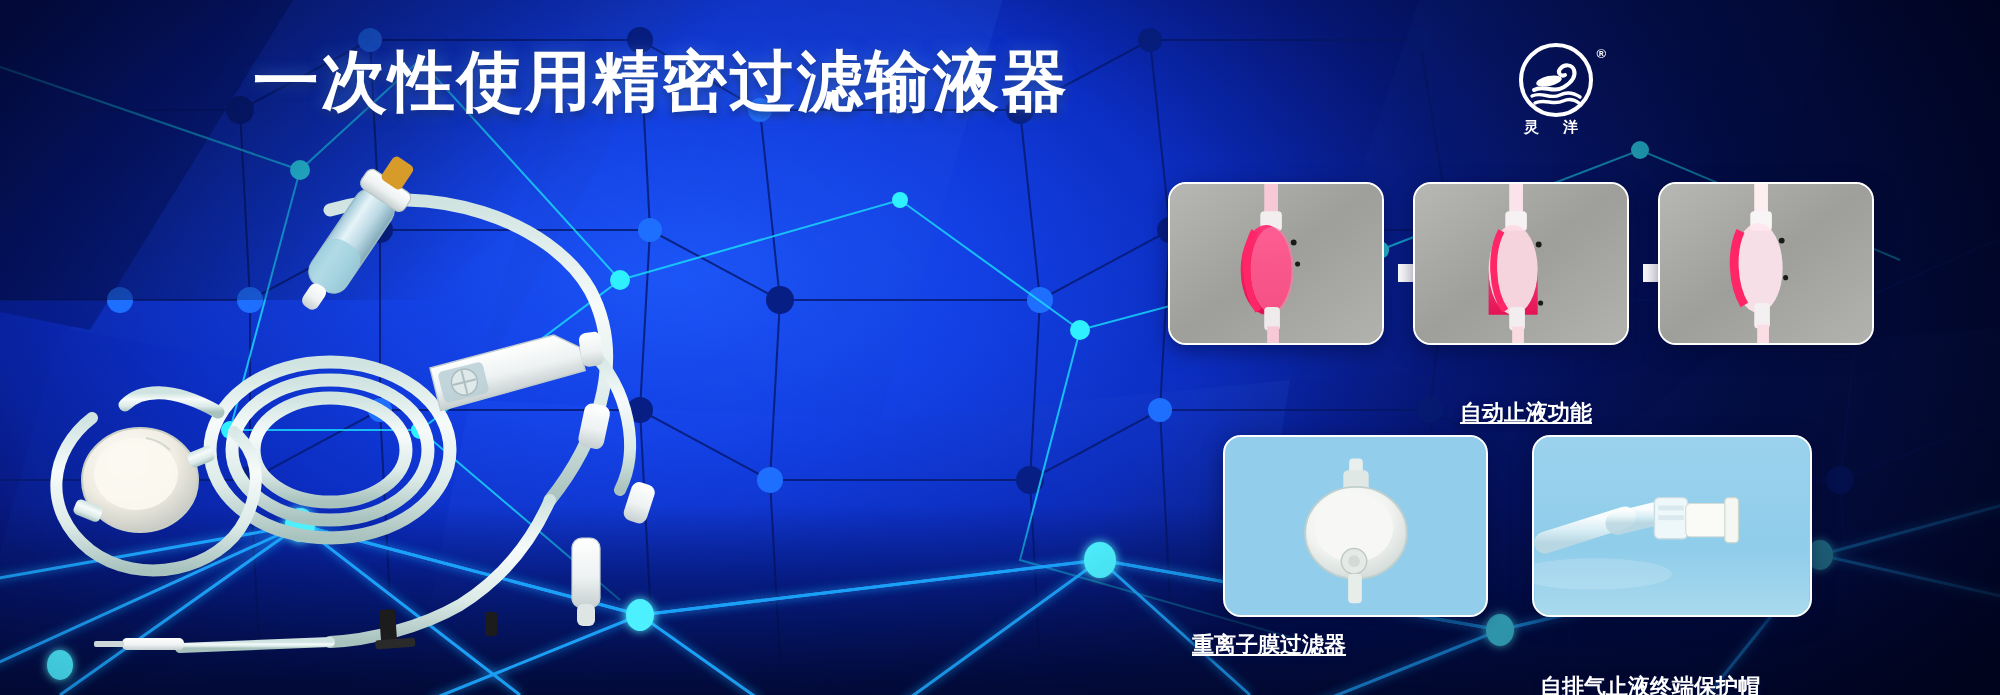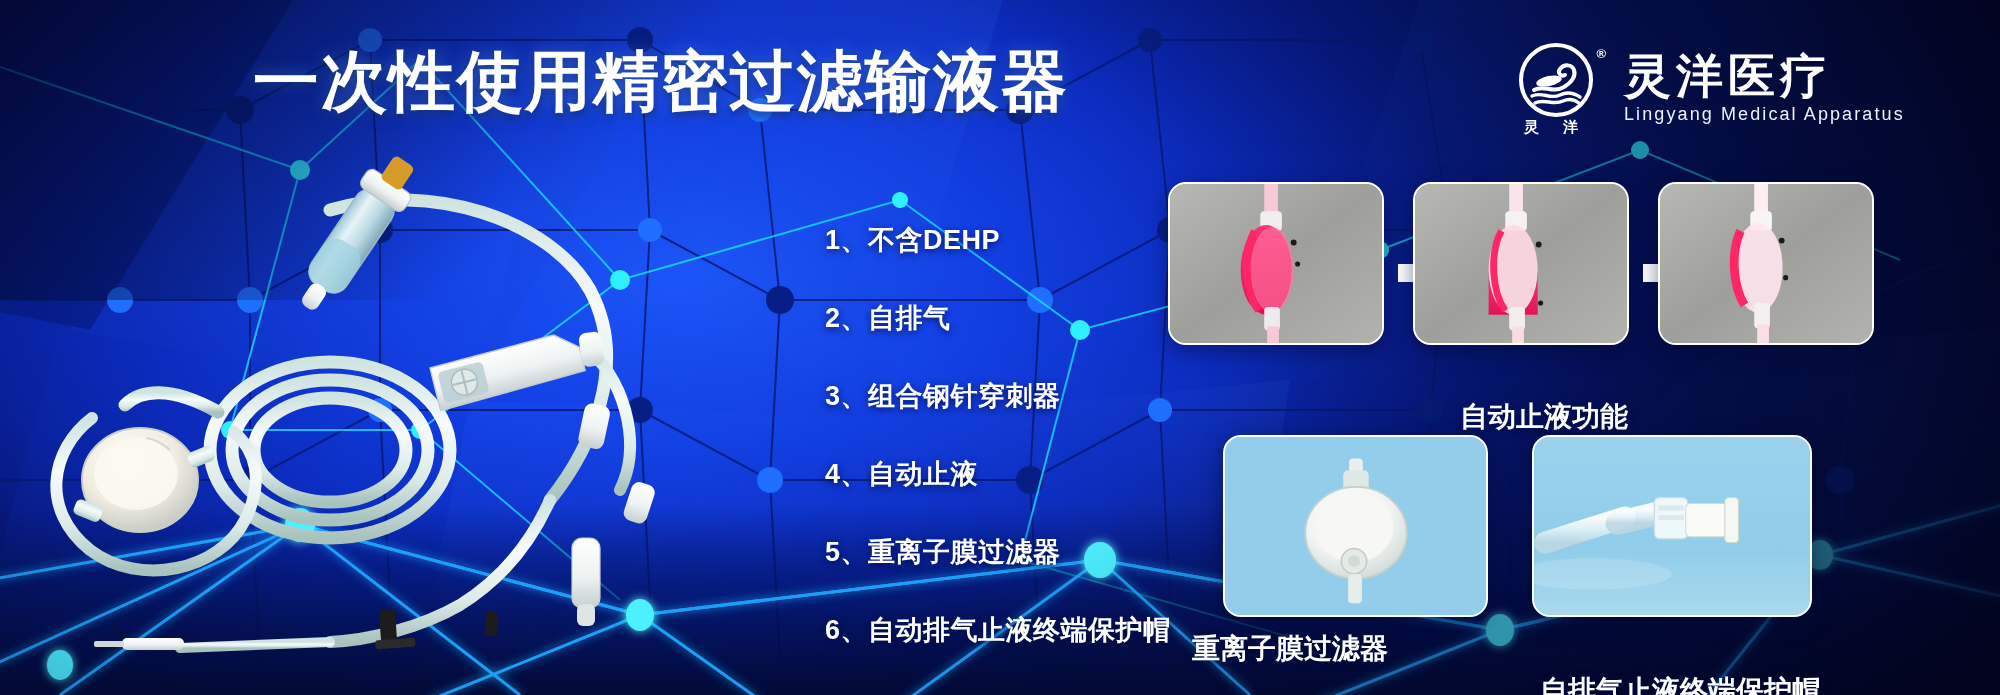--- a/index.html
+++ b/index.html
@@ -58,22 +58,22 @@
   .feature:last-child{margin-bottom:0;}
 
   
   .panel{position:absolute;border:2px solid #ffffff;border-radius:18px;overflow:hidden;
     box-shadow:0 6px 20px rgba(0,8,50,.5);}
   .panel.gray{background:#a8a8a6;}
   .panel.lightblue{background:#92cdeb;}
 
   .arrow{position:absolute;width:34px;height:46px;}
 
-  .cap{position:absolute;font-size:28px;font-weight:bold;color:#fff;white-space:nowrap;
-    text-shadow:0 2px 7px rgba(0,12,70,.85);}
+  .cap{position:absolute;font-size:22px;font-weight:bold;color:#fff;white-space:nowrap;
+    text-shadow:0 2px 7px rgba(0,12,70,.85);text-decoration:underline;}
 
   
   .dc{position:absolute;left:0;top:0;width:100%;height:100%;}
 </style>
 </head>
 <body>
 
 <div class="stage">
 
   <div class="bg-base"></div>
@@ -209,24 +209,20 @@
         <path d="M20,56 C30,51 38,60 48,55 C56,51 62,53 68,57" fill="none" stroke="#ffffff" stroke-width="3.4" stroke-linecap="round"></path>
         <path d="M23,63 C33,58 41,66 51,61 C58,58 63,60 67,63" fill="none" stroke="#ffffff" stroke-width="3.4" stroke-linecap="round"></path>
         <ellipse cx="37" cy="41" rx="13" ry="5" transform="rotate(-12 37 41)" fill="#ffffff"></ellipse>
       </svg>
       <span class="reg">®</span>
       <span class="logo-cn-sub">
         <span>灵</span>
         <span>洋</span>
       </span>
     </div>
-    <div class="logo-text">
-      <div class="logo-cn">灵洋医疗</div>
-      <div class="logo-en">Lingyang Medical Apparatus</div>
-    </div>
   </div>
 
   <svg style="position:absolute;left:30px;top:150px;width:720px;height:520px;" viewBox="0 0 720 520">
     <defs>
       <linearGradient id="tube" x1="0" y1="0" x2="0" y2="1">
         <stop offset="0%" stop-color="#cfe3e0"></stop>
         <stop offset="35%" stop-color="#f6fbfa"></stop>
         <stop offset="70%" stop-color="#dcebe8"></stop>
         <stop offset="100%" stop-color="#a8c2be"></stop>
       </linearGradient>
@@ -301,28 +297,20 @@
       <rect x="548" y="184" width="22" height="34" rx="7" fill="url(#white)" transform="rotate(-8 548 184)"></rect>
       <rect x="604" y="330" width="24" height="40" rx="8" fill="url(#white)" transform="rotate(18 604 330)"></rect>
     </g>
 
     <g transform="translate(556,388)">
       <rect x="-14" y="0" width="28" height="70" rx="10" fill="url(#white)" stroke="#c6cfd0" stroke-width="1.2"></rect>
       <rect x="-9" y="66" width="18" height="22" rx="6" fill="#dde5e5"></rect>
     </g>
   </svg>
 
-  <div class="features">
-    <div class="feature">1、不含DEHP</div>
-    <div class="feature">2、自排气</div>
-    <div class="feature">3、组合钢针穿刺器</div>
-    <div class="feature">4、自动止液</div>
-    <div class="feature">5、重离子膜过滤器</div>
-    <div class="feature">6、自动排气止液终端保护帽</div>
-  </div>
 
   <div class="panel gray" style="left:1168px;top:182px;width:216px;height:163px;">
     <svg class="dc" viewBox="0 0 216 163" preserveAspectRatio="none">
       <defs>
         <linearGradient id="gbg1" x1="0" y1="0" x2="1" y2="1">
           <stop offset="0%" stop-color="#b7b7b3"></stop>
             <stop offset="50%" stop-color="#9e9e9a"></stop>
           <stop offset="100%" stop-color="#b2b2ae"></stop>
         </linearGradient>
         <linearGradient id="pinkf" x1="0" y1="0" x2="0" y2="1">

